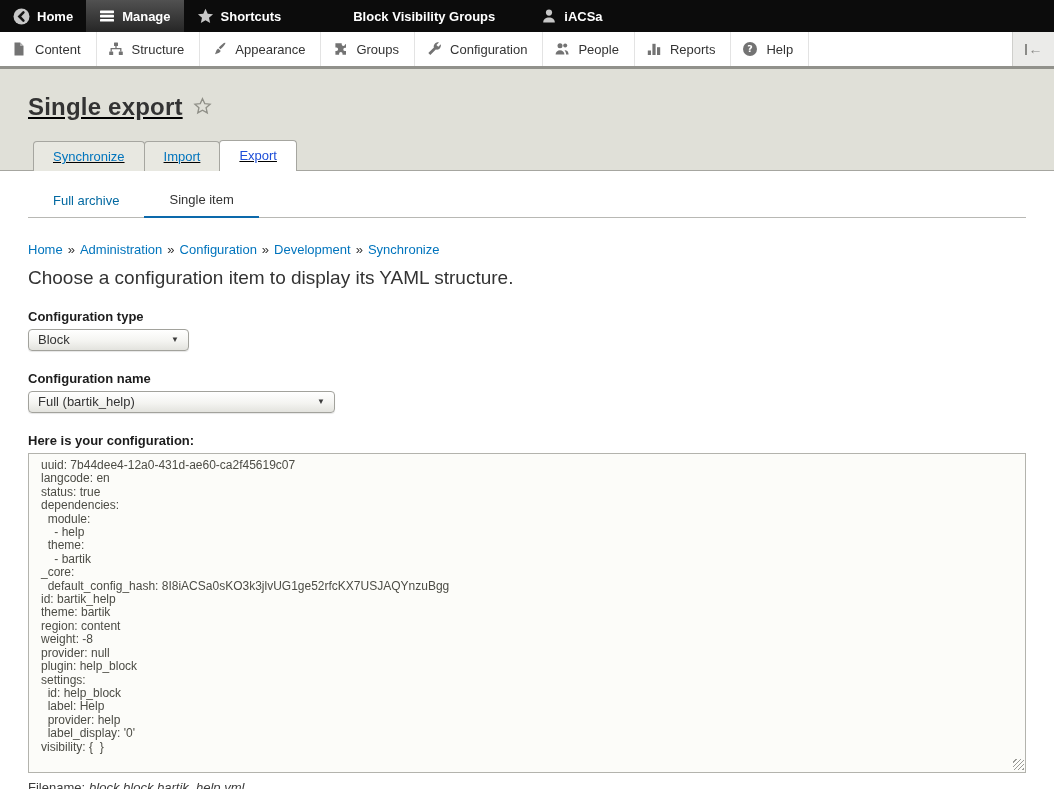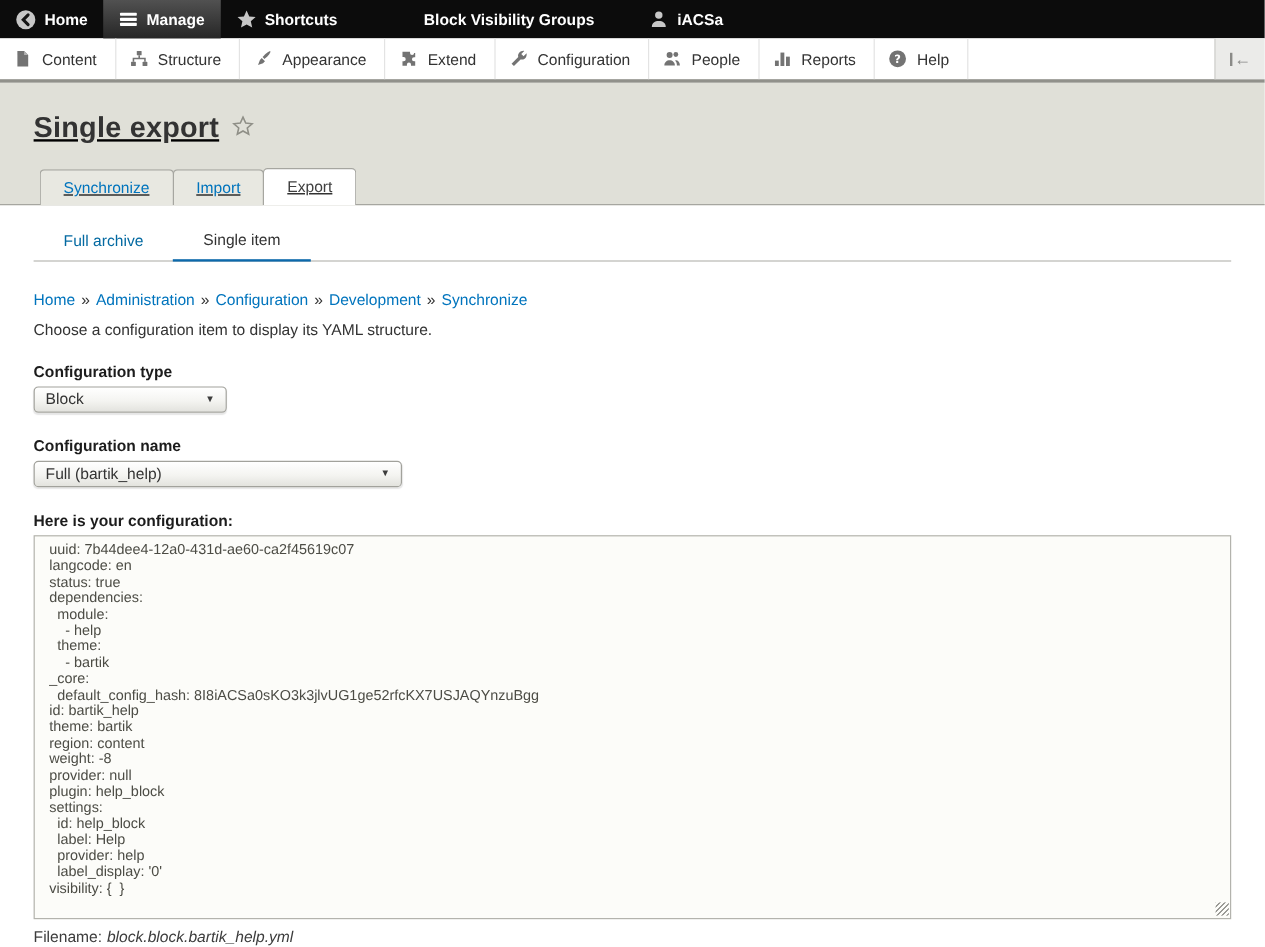--- a/index.html
+++ b/index.html
@@ -29,33 +29,33 @@
   
   .page-header { background:#e0e0d8; border-bottom:1px solid #a6a6a0; padding:24px 0 0 28px;text-decoration:underline; }
   .page-title-row { display:flex; align-items:center; gap:10px; }
   h1.page-title { font-size:24px; font-weight:bold; color:#333; letter-spacing:.2px; }
   .fav-star { display:block; margin-top:2px; }
 
   .tabs-row { display:flex; align-items:flex-end; margin:19px 0 -1px 5px; }
   .tab { height:30px; line-height:30px; padding:0 19px; font-size:13px; color:#0074bd;
          background:#e8e8e1; border:1px solid #a6a6a0; border-bottom:none;
          border-radius:4px 4px 0 0; margin-right:-1px; cursor:pointer; position:relative; }
-  .tab.active { background:#fff; height:31px; line-height:30px; z-index:2; color:#404040; }
+  .tab.active { background:#fff; height:31px; line-height:30px; z-index:2; color:#1d4ed8; }
 
   
   .subtabs { display:flex; align-items:flex-end; margin:14px 0 0 28px; width:998px;
              border-bottom:1px solid #b8b8b4; }
   .subtab { padding:7px 25px 9px; font-size:13px; color:#0369a1; cursor:pointer; }
   .subtab.active { color:#333; border-bottom:2px solid #0c69ab; margin-bottom:-1px; cursor:default; }
 
   
   .breadcrumb { margin:24px 0 0 28px; font-size:13px; color:#333; }
   .breadcrumb a { color:#0074bd; text-decoration:none; cursor:pointer; }
   .crumb-sep { margin:0 5px; color:#333; }
-  .description { margin:10px 0 0 28px; font-size:13px; color:#333; }
+  .description { margin:10px 0 0 28px; font-size:19px; color:#333; }
 
   .field-label { margin:20px 0 5px 28px; font-size:13px; font-weight:bold; color:#1c1c1c; }
   .select { position:relative; margin-left:28px; height:22px; border:1px solid #a2a29c;
             border-radius:4px; background:linear-gradient(#ffffff,#f4f4f1 55%,#e3e3de);
             box-shadow:0 1px 1px rgba(0,0,0,.1); font-size:13px; line-height:20px;
             color:#333; padding:0 26px 8px 9px; cursor:pointer; }
   .select .arrow { position:absolute; right:9px; top:50%; transform:translateY(-50%);
                    font-size:8px; color:#3c3c3c; }
   .select.type { width:161px; }
   .select.name { width:307px; }
@@ -151,21 +151,21 @@
         </svg>
       </span>
     <span>Appearance</span>
   </div>
   <div class="tb-item">
     <span>
         <svg width="16" height="16" viewBox="0 0 16 16">
           <path fill="#737373" d="M6.3 2.2h3.4v1a1.7 1.7 0 103.4 0h.9v3.5h-1a1.7 1.7 0 000 3.4h1v3.7H10.5v-1a1.7 1.7 0 10-3.4 0v1H3.4V10h1a1.7 1.7 0 100-3.4h-1V2.2z"></path>
         </svg>
       </span>
-    <span>Extend</span>
+    <span>Groups</span>
   </div>
   <div class="tb-item">
     <span>
         <svg width="16" height="16" viewBox="0 0 16 16">
           <path fill="#737373" d="M12.9 1.4 10.4 3.9l1.9 1.9 2.5-2.5c.4 1.8-.2 3.6-1.6 4.6-1 .7-2.3.9-3.4.6l-5.5 5.6-2-2 5.6-5.5c-.4-1.1-.2-2.4.6-3.4 1-1.4 2.8-2 4.4-1.8z"></path>
         </svg>
       </span>
     <span>Configuration</span>
   </div>
   <div class="tb-item">

